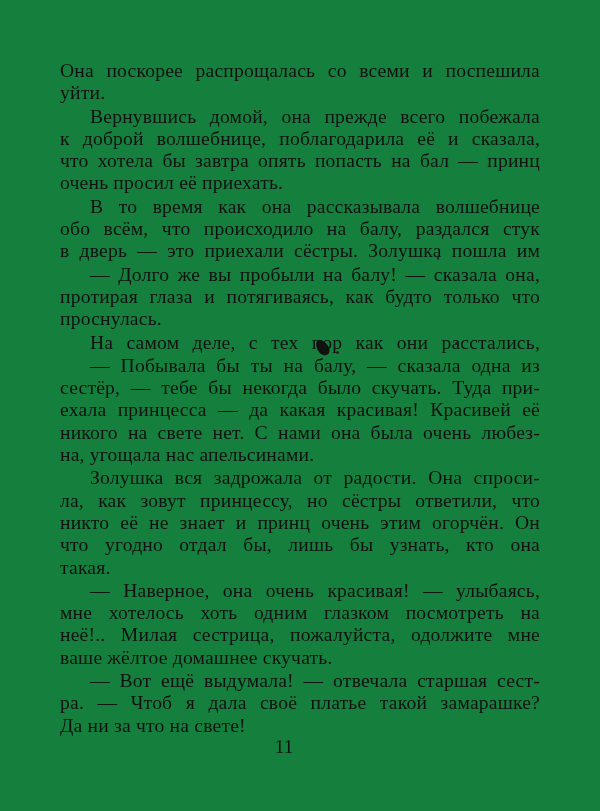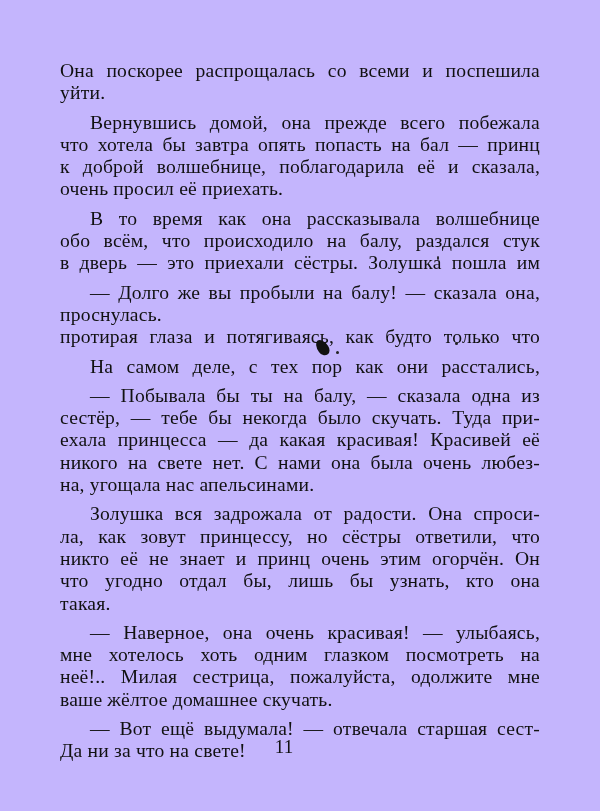--- a/index.html
+++ b/index.html
@@ -11,21 +11,21 @@
       width: 600px;
       height: 811px;
       position: relative;
       overflow: hidden;
     }
     .page {
       position: absolute;
       left: 0; top: 0;
       width: 600px;
       height: 811px;
-      background: #c4b5fd;
+      background: #15803d;
     }
     .text-block {
       position: absolute;
       left: 60px;
       top: 60px;
       width: 480px;
       font-family: "Liberation Serif", "DejaVu Serif", serif;
       font-size: 19.6px;
       line-height: 22.3px;
       color: #111111;
@@ -37,21 +37,21 @@
       text-align-last: justify;
       letter-spacing: 0.2px;
     }
     .line.last {
       text-align-last: left;
     }
     .line.indent {
       padding-left: 30px;
     }
     .para { display: block; }
-    .para + .para { margin-top: 7px; }
+    .para + .para { margin-top: 1px; }
     .page-number {
       position: absolute;
       left: 0;
       width: 568px;
       top: 736px;
       text-align: center;
       font-family: "Liberation Serif", "DejaVu Serif", serif;
       font-size: 19px;
       color: #111111;
     }
@@ -76,33 +76,33 @@
 <body>
 
 <div class="page">
   <div class="text-block" id="text-block">
       <span class="para">
         <span class="line">Она поскорее распрощалась со всеми и поспешила</span>
         <span class="line last">уйти.</span>
       </span>
       <span class="para">
         <span class="line indent">Вернувшись домой, она прежде всего побежала</span>
+        <span class="line">к доброй волшебнице, поблагодарила её и сказала,</span>
         <span class="line">что хотела бы завтра опять попасть на бал — принц</span>
-        <span class="line">к доброй волшебнице, поблагодарила её и сказала,</span>
         <span class="line last">очень просил её приехать.</span>
       </span>
       <span class="para">
         <span class="line indent">В то время как она рассказывала волшебнице</span>
         <span class="line">обо всём, что происходило на балу, раздался стук</span>
         <span class="line">в дверь — это приехали сёстры. Золушка пошла им</span>
       </span>
       <span class="para">
         <span class="line indent">— Долго же вы пробыли на балу! — сказала она,</span>
+        <span class="line">протирая глаза и потягиваясь, как будто только что</span>
         <span class="line last">проснулась.</span>
-        <span class="line">протирая глаза и потягиваясь, как будто только что</span>
       </span>
       <span class="para">
         <span class="line indent">На самом деле, с тех пор как они расстались,</span>
       </span>
       <span class="para">
         <span class="line indent">— Побывала бы ты на балу, — сказала одна из</span>
         <span class="line">сестёр, — тебе бы некогда было скучать. Туда при-</span>
         <span class="line">ехала принцесса — да какая красивая! Красивей её</span>
         <span class="line">никого на свете нет. С нами она была очень любез-</span>
         <span class="line last">на, угощала нас апельсинами.</span>
@@ -115,20 +115,21 @@
         <span class="line last">такая.</span>
       </span>
       <span class="para">
         <span class="line indent">— Наверное, она очень красивая! — улыбаясь,</span>
         <span class="line">мне хотелось хоть одним глазком посмотреть на</span>
         <span class="line">неё!.. Милая сестрица, пожалуйста, одолжите мне</span>
         <span class="line last">ваше жёлтое домашнее скучать.</span>
       </span>
       <span class="para">
         <span class="line indent">— Вот ещё выдумала! — отвечала старшая сест-</span>
+        <span class="line">ра. — Чтоб я дала своё платье такой замарашке?</span>
         <span class="line last">Да ни за что на свете!</span>
       </span>
     </div>
   <div class="ink-blot"></div>
   <div class="speck" style="left:336px; top:351px;"></div>
   <div class="speck" style="left:455px; top:342px;"></div>
   <div class="speck" style="left:437px; top:256px; width:2px; height:4px;"></div>
   <div class="page-number">11</div>
 </div>
 

